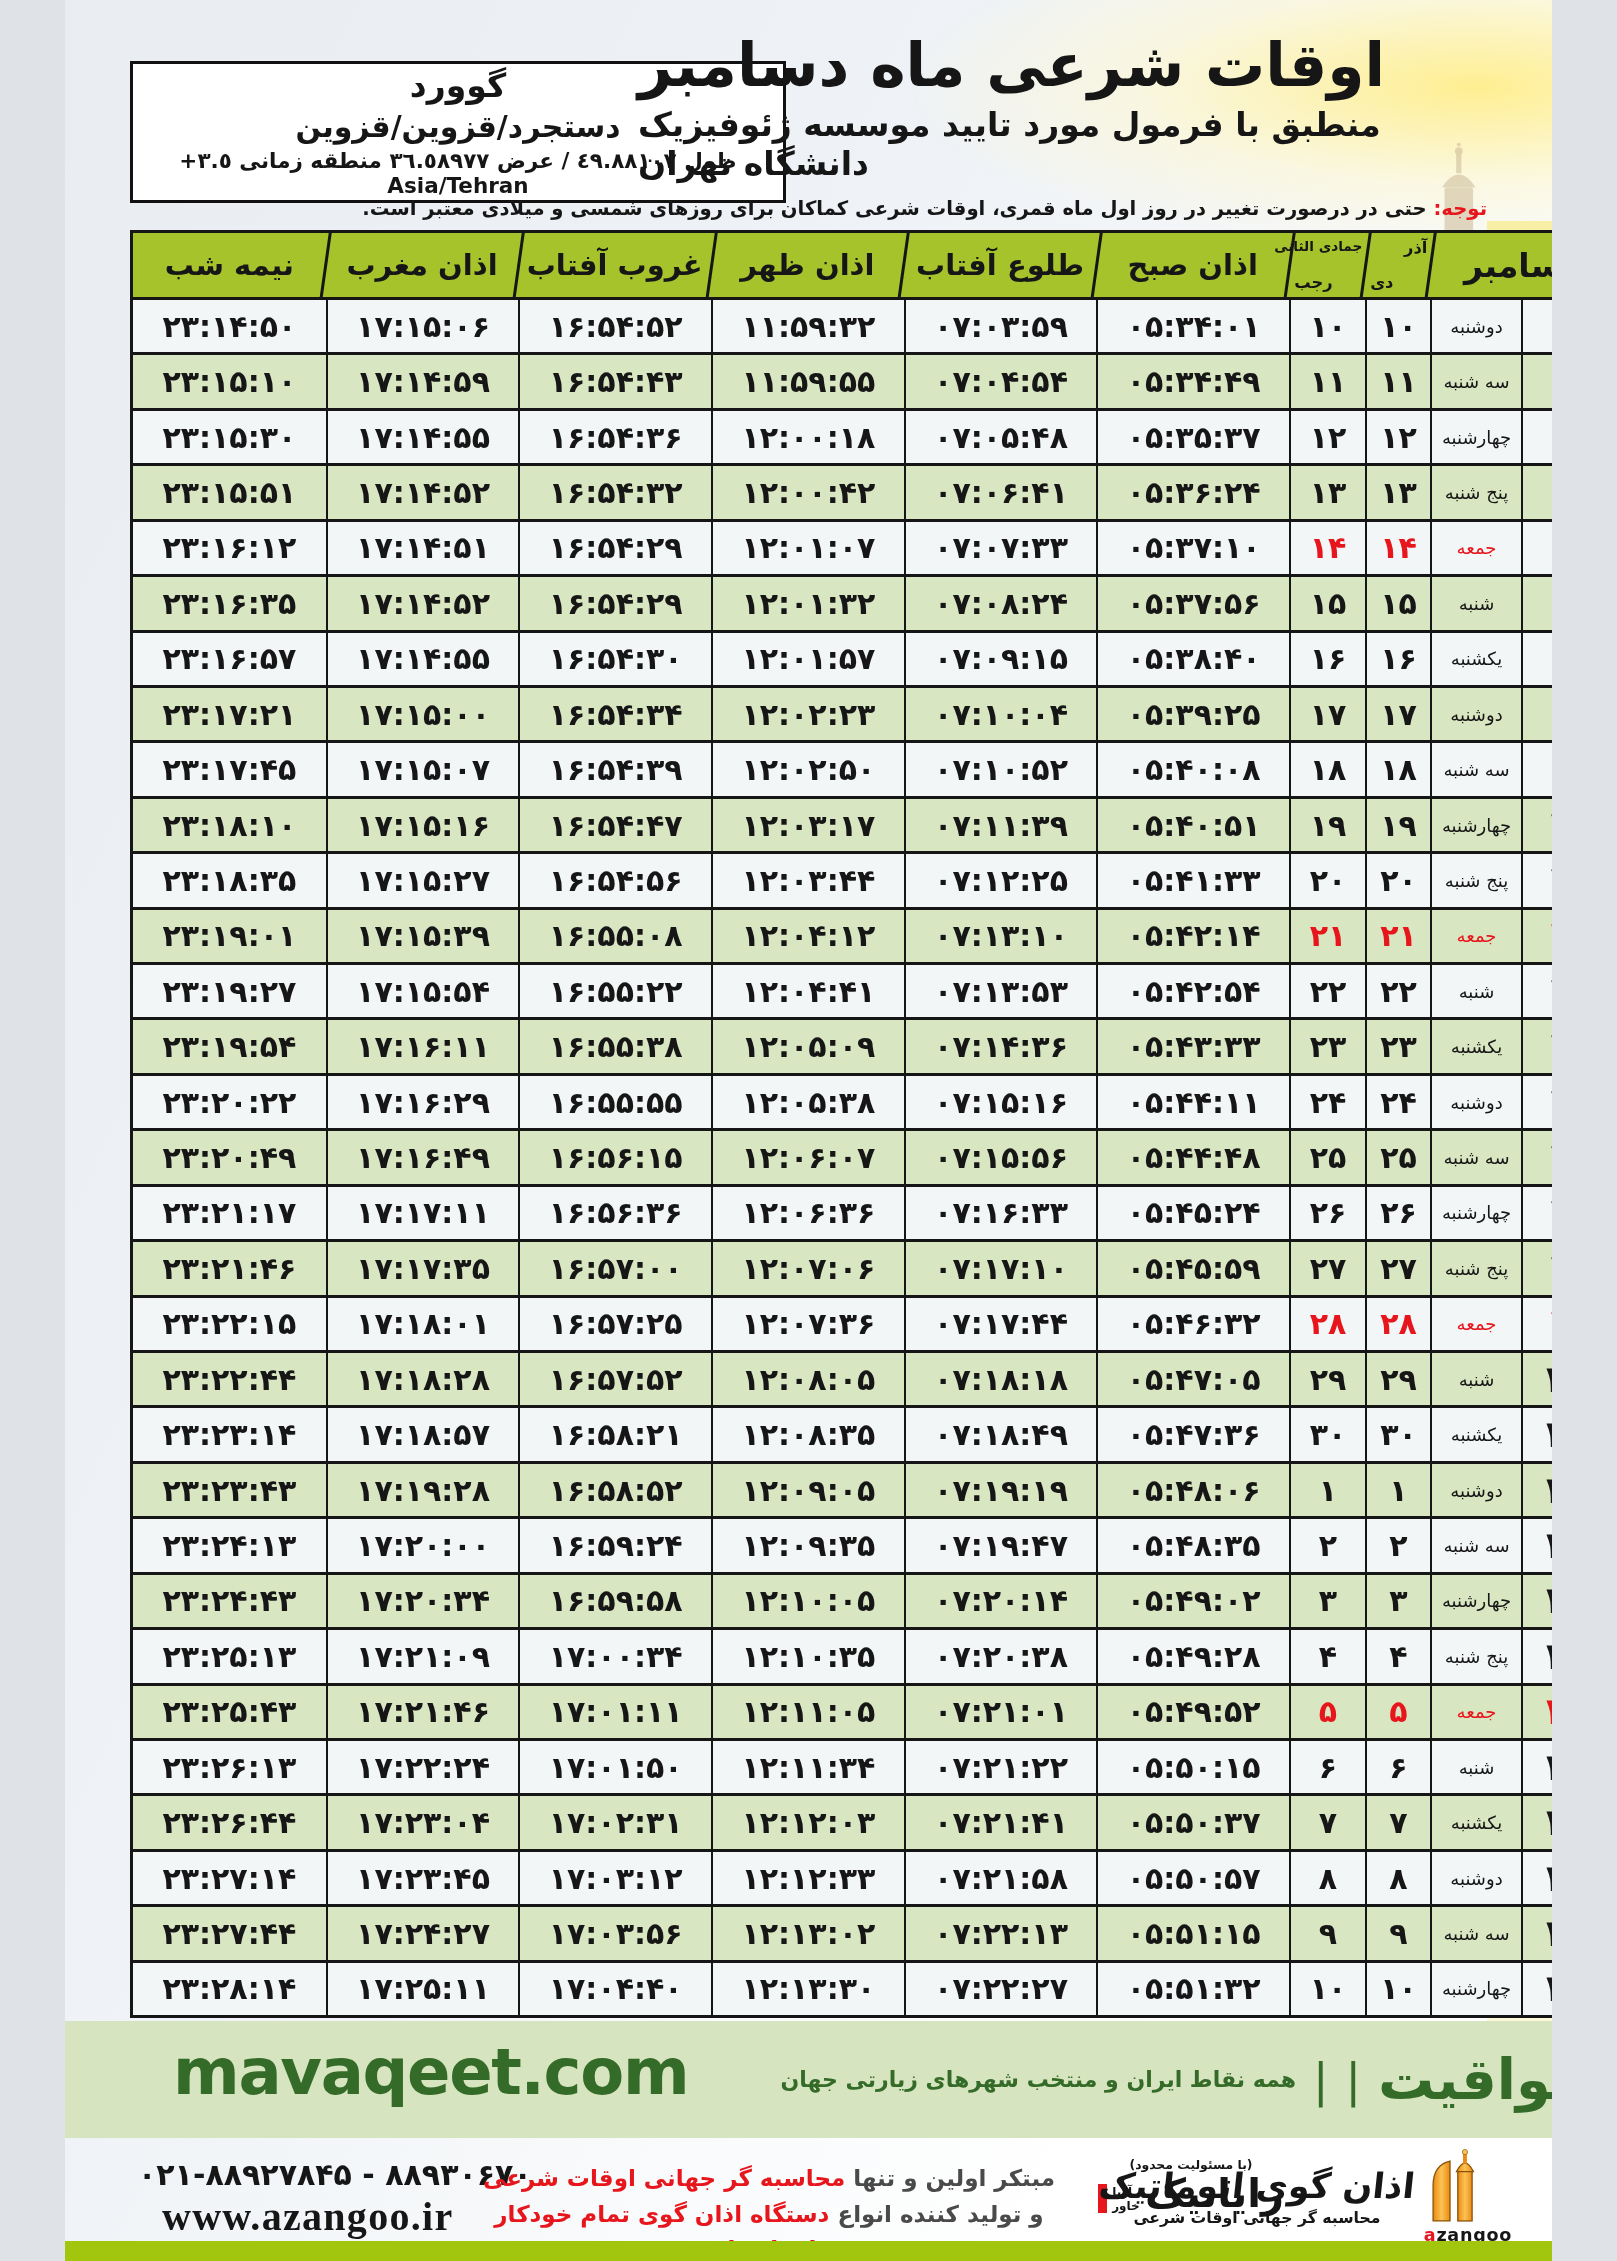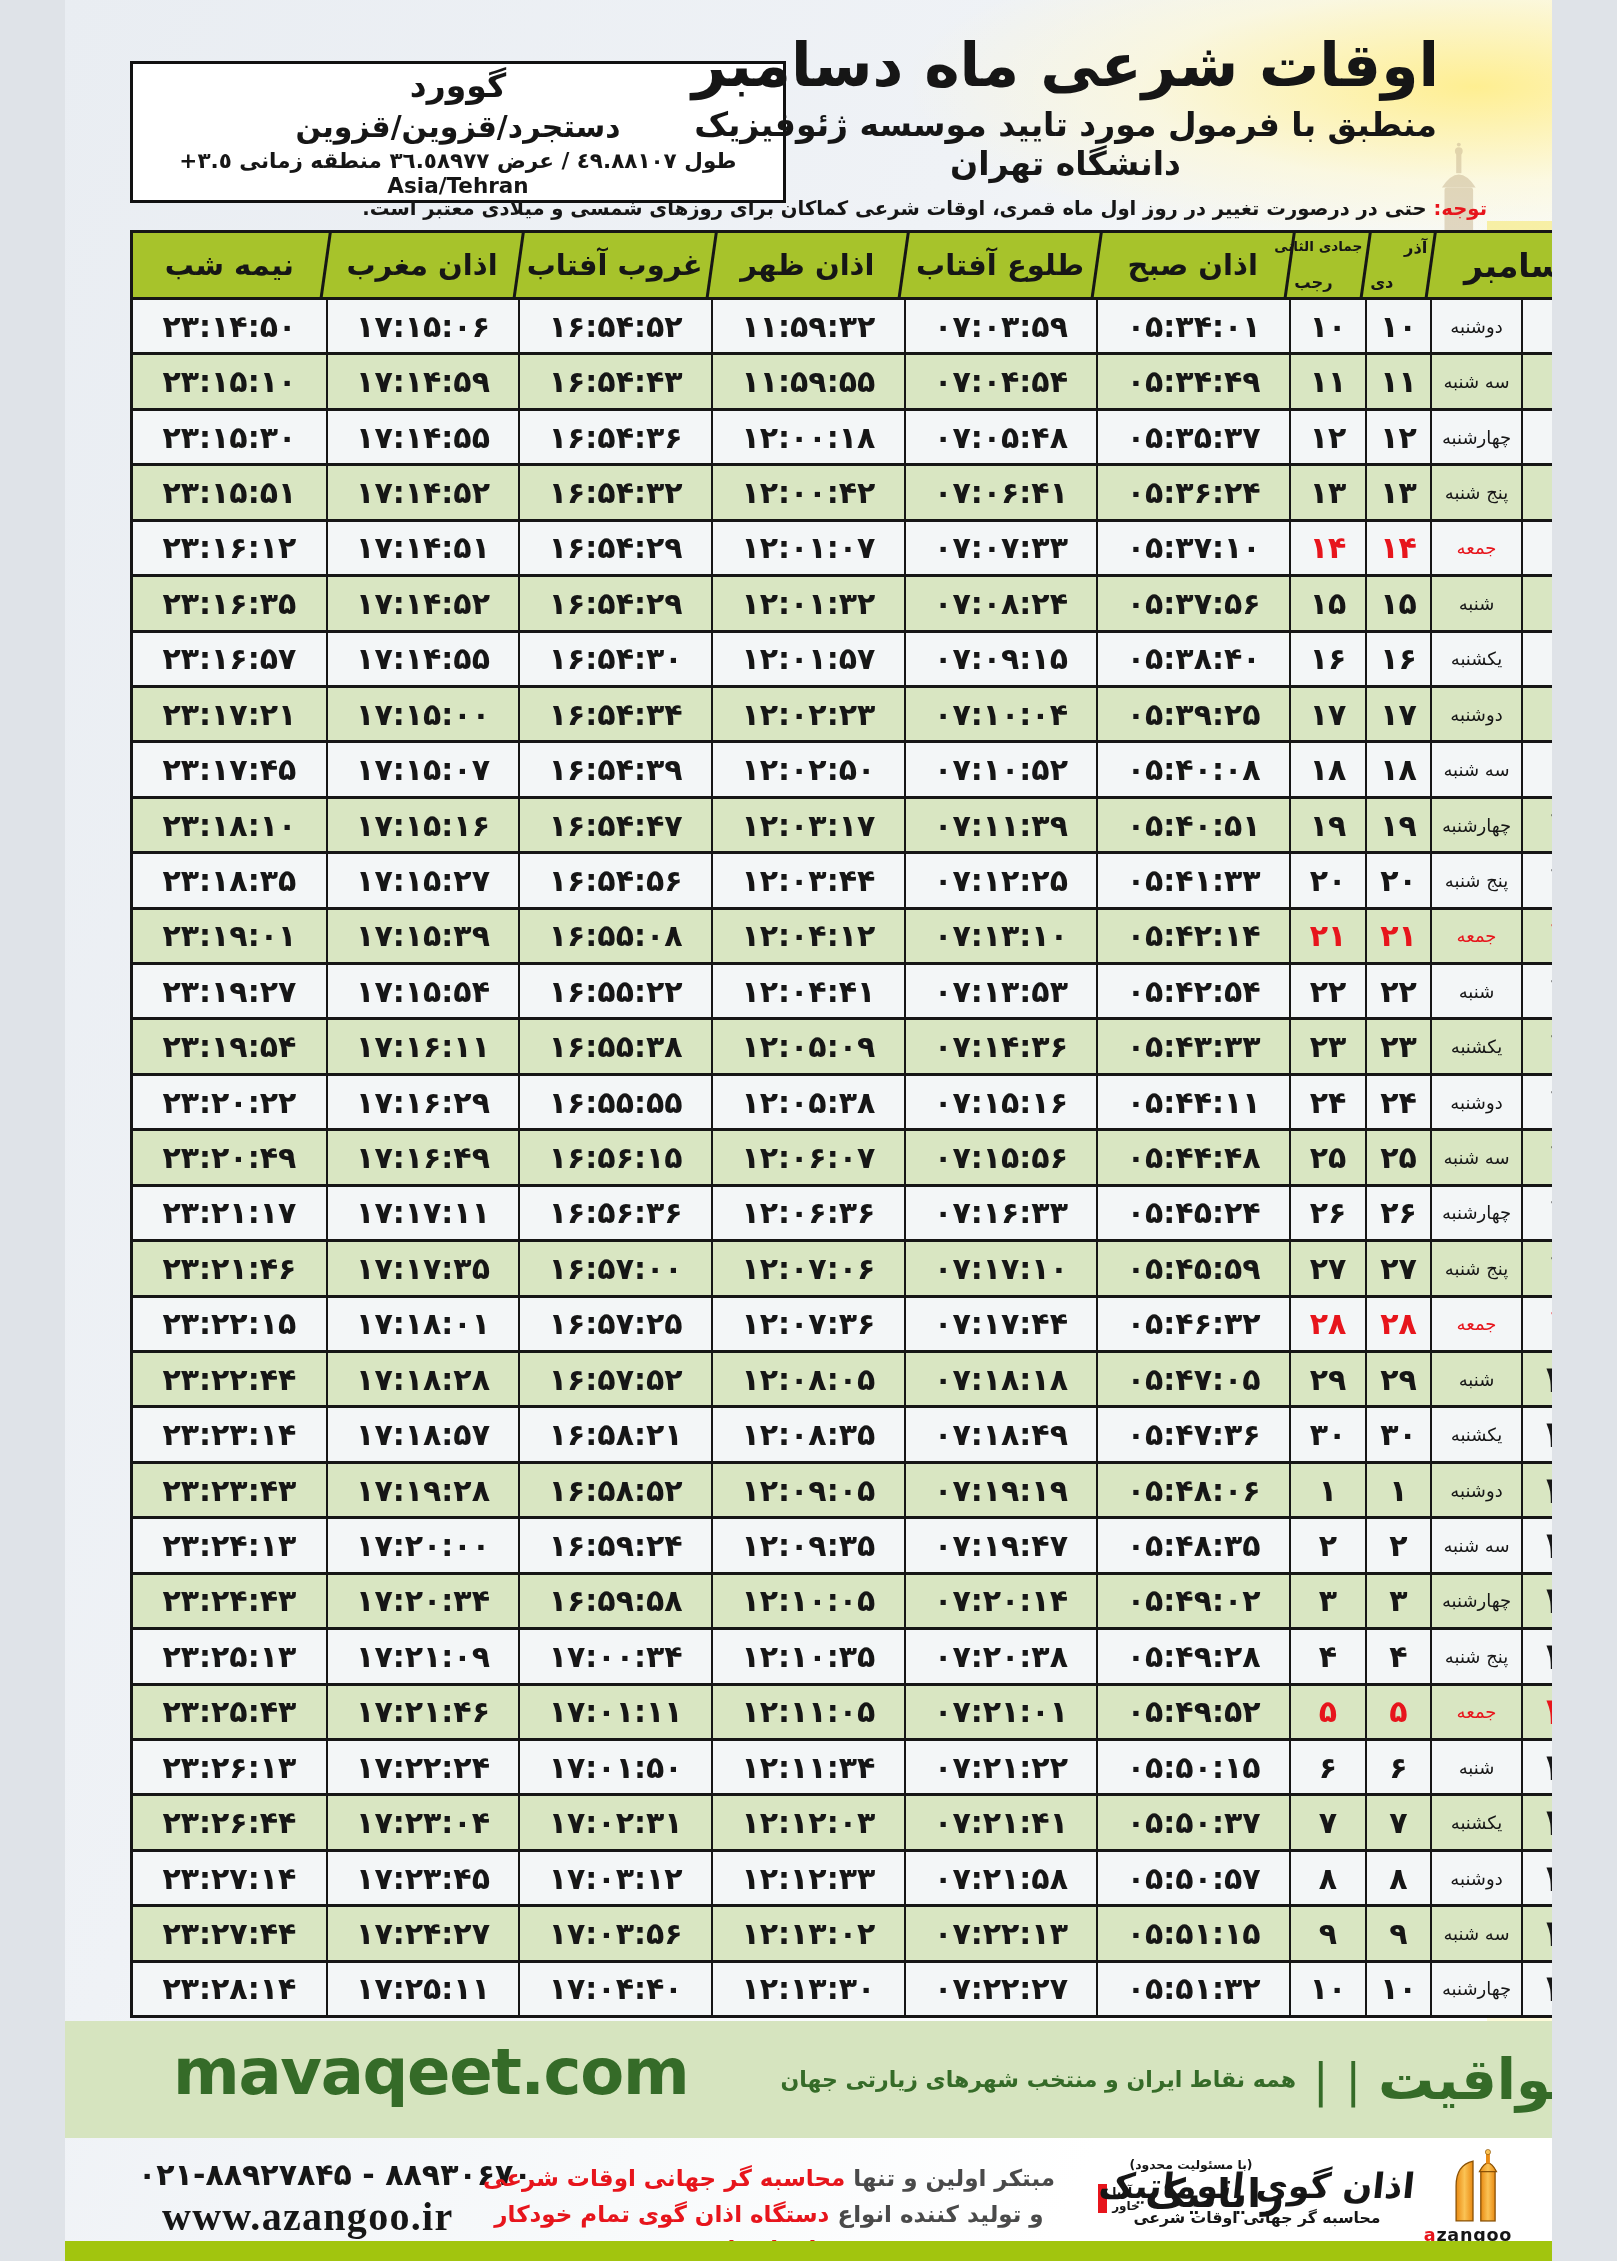--- a/index.html
+++ b/index.html
@@ -31,21 +31,21 @@
 
   
   .loc-box{position:absolute;left:65px;top:61px;width:656px;height:142px;background:#fff;
     border:3.3px solid #111;z-index:2;display:flex;flex-direction:column;align-items:center;justify-content:center;
     direction:rtl;text-align:center;gap:3.9px}
   .loc-region{font-size:33px;font-weight:800}
   .loc-cities{font-size:30px;font-weight:800}
   .loc-coords{font-size:21.5px;font-weight:700;margin-top:1px}
 
   
-  .title-wrap{position:absolute;right:59px;top:31px;width:855px;z-index:2;text-align:center;direction:rtl}
+  .title-wrap{position:absolute;right:59px;top:31px;width:855px;z-index:2;text-align:left;direction:rtl}
   .main-title{font-size:60px;font-weight:900;line-height:1.15}
   .sub-title{font-size:33px;font-weight:800;margin-top:5.2px}
   .years-line{font-size:28px;font-weight:700;margin-top:9px}
 
   
   .notice{position:absolute;top:197px;left:65px;right:65px;z-index:2;direction:rtl;text-align:right;
     font-size:19.6px;font-weight:700}
   .notice .red{color:var(--red)}
 
   
@@ -91,21 +91,21 @@
     font-size:23px;font-weight:700;line-height:1.55}
   .tagline .gray{color:var(--gray)}
   .tagline .red{color:var(--red)}
   .rayanik{position:absolute;left:1028px;top:2157px;width:196px;z-index:2;direction:rtl;text-align:center}
   .ray-note{font-size:12.4px;font-weight:700}
   .ray-row{display:flex;direction:rtl;align-items:flex-end;justify-content:center;gap:5.2px;margin-top:1.3px}
   .ray-name{font-size:40px;font-weight:900;line-height:1}
   .ray-side{display:flex;flex-direction:column;font-size:12px;font-weight:700;line-height:1.2;text-align:left}
   .ray-mark{display:inline-block;width:9px;height:29px;background:var(--red);align-self:flex-end}
   .azangoo{position:absolute;right:40px;top:2148px;z-index:2;display:flex;direction:rtl;align-items:center;gap:9px}
-  .az-icon-col{display:flex;flex-direction:column;align-items:flex-start}
+  .az-icon-col{display:flex;flex-direction:column;align-items:flex-end}
   .az-brand{font-size:17.6px;font-weight:800;letter-spacing:0.7px}
   .az-brand .a{color:var(--red)}
   .az-texts{display:flex;flex-direction:column;align-items:center;gap:2.6px;direction:rtl;text-align:center}
   .az-name{font-size:35px;font-weight:900;transform:skewX(-6deg)}
   .az-sub{font-size:15.7px;font-weight:700}
   .bottombar{position:absolute;left:0;top:2241px;width:1618px;height:20px;background:var(--bar-green);z-index:2}
 </style>
 </head>
 <body>
 

